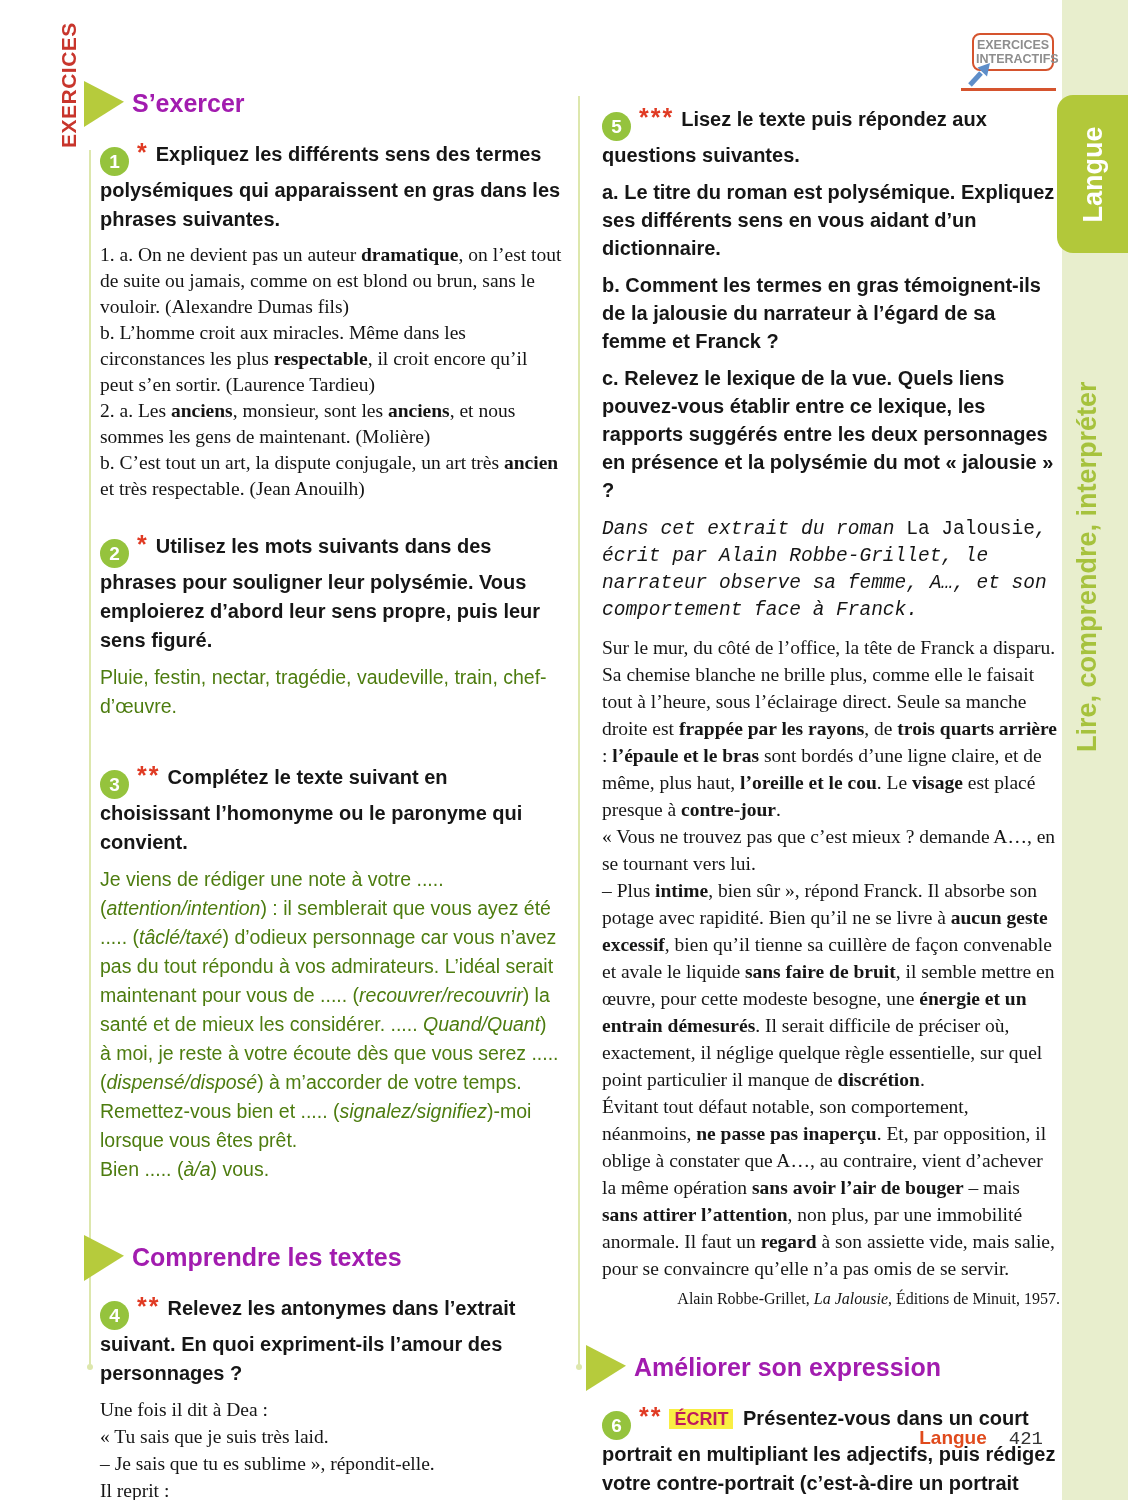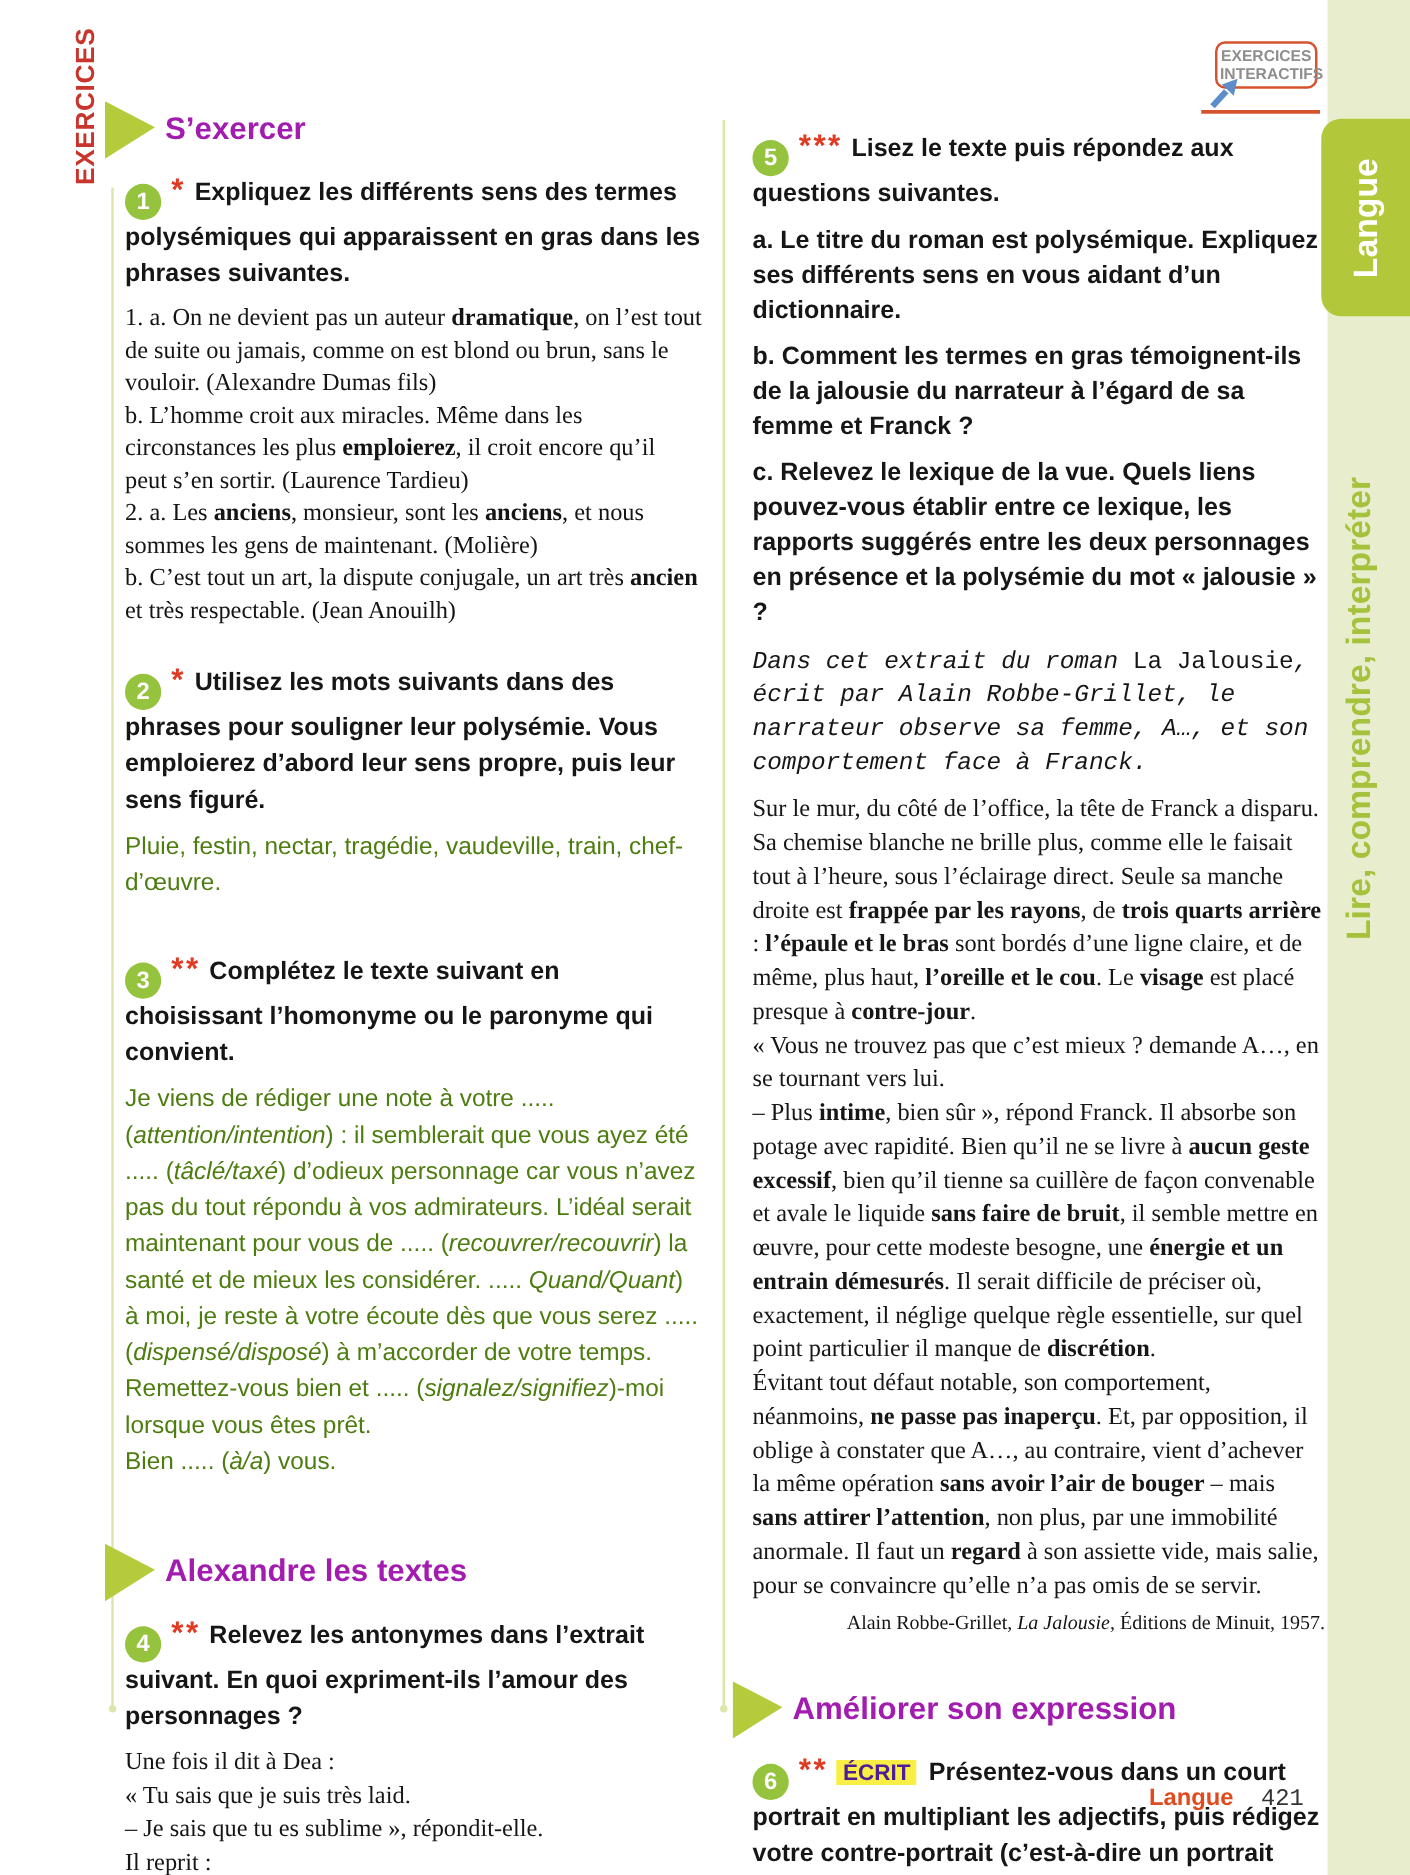--- a/index.html
+++ b/index.html
@@ -41,21 +41,21 @@
       padding-left:32px;margin:0 0 20px 0;line-height:30px;}
   .shead .tri{position:absolute;left:-16px;top:-7px;width:40px;height:46px;
       background:#b6cb3c;clip-path:polygon(0 0,100% 45%,0 100%);}
 
   .instr{font-weight:bold;font-size:20px;line-height:29px;margin:0 0 8px 0;}
   .qinstr{font-weight:bold;font-size:20px;line-height:28px;margin:0 0 9px 0;}
   .num{display:inline-flex;align-items:center;justify-content:center;width:29px;height:29px;
       border-radius:50%;background:#95c33d;color:#fff;font-size:19px;font-weight:bold;
       vertical-align:-7px;margin-right:8px;}
   .stars{color:#e03a23;font-size:25px;letter-spacing:2px;margin-right:7px;font-weight:bold;}
-  .badge{background:#f9ee43;color:#4c1d95;padding:0 5px;margin-right:4px;font-size:18px;font-weight:bold;}
+  .badge{background:#f9ee43;color:#be185d;padding:0 5px;margin-right:4px;font-size:18px;font-weight:bold;}
 
   .sbody{font-family:"Liberation Serif",serif;font-size:19.5px;line-height:26px;color:#141414;}
   .sansbody{font-size:19.5px;line-height:29px;color:#4d7c0f;}
   .attr{font-family:"Liberation Serif",serif;text-align:right;font-size:16px;margin-top:8px;color:#141414;}
   .intro{font-family:Liberation Mono, monospace;font-size:19.5px;line-height:27px;margin:12px 0 10px 0;}
   .extract{font-family:"Liberation Serif",serif;font-size:19.5px;line-height:27px;}
 
   .ex1{margin-bottom:28px;}
   .ex2{margin-bottom:40px;}
   .ex3{margin-bottom:40px;}
@@ -93,21 +93,21 @@
   <div class="strand">Lire, comprendre, interpréter</div>
 
   <div class="col-left">
 
     <h2 class="shead"><span class="tri"></span><span>S’exercer</span></h2>
 
     <section class="ex ex1">
       <p class="instr"><span class="num">1</span><span class="stars">*</span><span><span class="b">Expliquez les différents sens des termes polysémiques qui apparaissent en gras dans les phrases suivantes.</span></span></p>
       <div class="sbody">
           <div><span>1. a. On ne devient pas un auteur </span><span class="b">dramatique</span><span>, on l’est tout de suite ou jamais, comme on est blond ou brun, sans le vouloir. (Alexandre Dumas fils)</span></div>
-          <div><span>b. L’homme croit aux miracles. Même dans les circonstances les plus </span><span class="b">emploierez</span><span>, il croit encore qu’il peut s’en sortir. (Laurence Tardieu)</span></div>
+          <div><span>b. L’homme croit aux miracles. Même dans les circonstances les plus </span><span class="b">respectable</span><span>, il croit encore qu’il peut s’en sortir. (Laurence Tardieu)</span></div>
           <div><span>2. a. Les </span><span class="b">anciens</span><span>, monsieur, sont les </span><span class="b">anciens</span><span>, et nous sommes les gens de maintenant. (Molière)</span></div>
           <div><span>b. C’est tout un art, la dispute conjugale, un art très </span><span class="b">ancien</span><span> et très respectable. (Jean Anouilh)</span></div>
         </div>
     </section>
 
     <section class="ex ex2">
       <p class="instr"><span class="num">2</span><span class="stars">*</span><span><span class="b">Utilisez les mots suivants dans des phrases pour souligner leur polysémie. Vous emploierez d’abord leur sens propre, puis leur sens figuré.</span></span></p>
       <div class="sansbody">
           <div><span>Pluie, festin, nectar, tragédie, vaudeville, train, chef-d’œuvre.</span></div>
         </div>
@@ -115,21 +115,21 @@
 
     <section class="ex ex3">
       <p class="instr"><span class="num">3</span><span class="stars">**</span><span><span class="b">Complétez le texte suivant en choisissant l’homonyme ou le paronyme qui convient.</span></span></p>
       <div class="sansbody">
           <div><span>Je viens de rédiger une note à votre ..... (</span><span class="i">attention/intention</span><span>) : il semblerait que vous ayez été ..... (</span><span class="i">tâclé/taxé</span><span>) d’odieux personnage car vous n’avez pas du tout répondu à vos admirateurs. L’idéal serait maintenant pour vous de ..... (</span><span class="i">recouvrer/recouvrir</span><span>) la santé et de mieux les considérer.  ..... </span><span class="i">Quand/Quant</span><span>) à moi, je reste à votre écoute dès que vous serez ..... (</span><span class="i">dispensé/disposé</span><span>) à m’accorder de votre temps. Remettez-vous bien et ..... (</span><span class="i">signalez/signifiez</span><span>)-moi lorsque vous êtes prêt.</span></div>
           <div><span>Bien ..... (</span><span class="i">à/a</span><span>) vous.</span></div>
         </div>
     </section>
 
     <div class="gap-before-h2"></div>
-    <h2 class="shead"><span class="tri"></span><span>Alexandre les textes</span></h2>
+    <h2 class="shead"><span class="tri"></span><span>Comprendre les textes</span></h2>
 
     <section class="ex ex4">
       <p class="instr"><span class="num">4</span><span class="stars">**</span><span><span class="b">Relevez les antonymes dans l’extrait suivant. En quoi expriment-ils l’amour des personnages ?</span></span></p>
       <div class="extract">
           <div><span>Une fois il dit à Dea :</span></div>
           <div><span>« Tu sais que je suis très laid.</span></div>
           <div><span>– Je sais que tu es sublime », répondit-elle.</span></div>
           <div><span>Il reprit :</span></div>
         </div>
 

